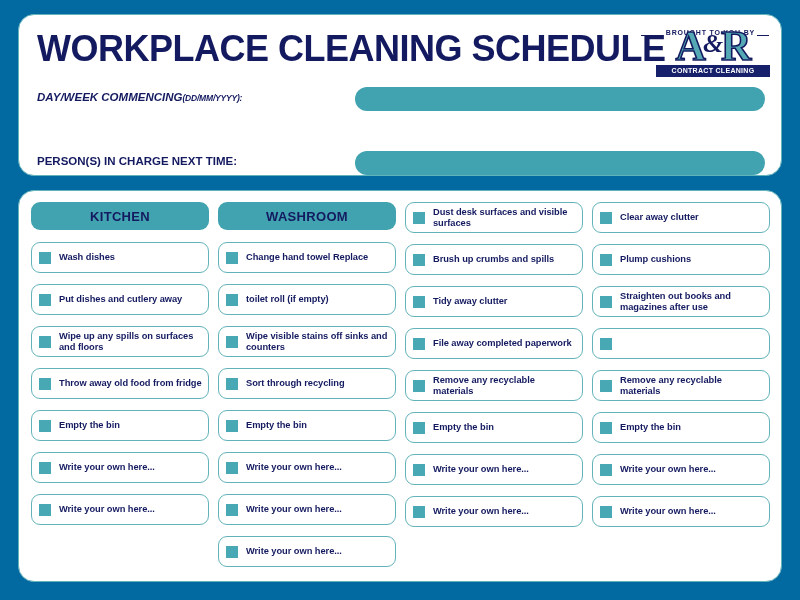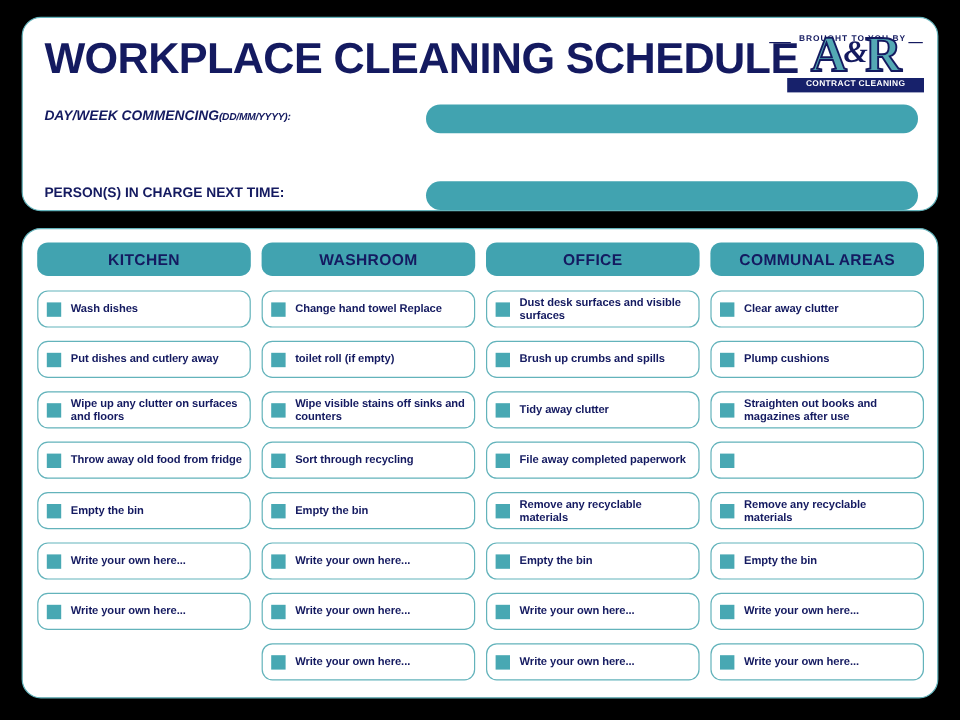--- a/index.html
+++ b/index.html
@@ -13,21 +13,21 @@
     font-family: "Liberation Sans", sans-serif;
     overflow: hidden;
     position: relative;
   }
 
   .page {
     position: absolute;
     left: 0; top: 0;
     width: 800px;
     height: 600px;
-    background: #000000;
+    background: #0369a1;
     box-sizing: border-box;
   }
 
   
   .header-panel {
     position: absolute;
     left: 18px;
     top: 14px;
     width: 764px;
     height: 162px;
@@ -273,21 +273,21 @@
         <div class="task">
             <span class="checkbox"></span>
             <span class="task-label">Wash dishes</span>
           </div>
         <div class="task">
             <span class="checkbox"></span>
             <span class="task-label">Put dishes and cutlery away</span>
           </div>
         <div class="task">
             <span class="checkbox"></span>
-            <span class="task-label">Wipe up any clutter on surfaces and floors</span>
+            <span class="task-label">Wipe up any spills on surfaces and floors</span>
           </div>
         <div class="task">
             <span class="checkbox"></span>
             <span class="task-label">Throw away old food from fridge</span>
           </div>
         <div class="task">
             <span class="checkbox"></span>
             <span class="task-label">Empty the bin</span>
           </div>
         <div class="task">
@@ -330,21 +330,20 @@
             <span class="checkbox"></span>
             <span class="task-label">Write your own here...</span>
           </div>
         <div class="task">
             <span class="checkbox"></span>
             <span class="task-label">Write your own here...</span>
           </div>
       </div>
 
       <div class="column">
-        <div class="col-head">OFFICE</div>
         <div class="task">
             <span class="checkbox"></span>
             <span class="task-label">Dust desk surfaces and visible surfaces</span>
           </div>
         <div class="task">
             <span class="checkbox"></span>
             <span class="task-label">Brush up crumbs and spills</span>
           </div>
         <div class="task">
             <span class="checkbox"></span>
@@ -366,21 +365,20 @@
             <span class="checkbox"></span>
             <span class="task-label">Write your own here...</span>
           </div>
         <div class="task">
             <span class="checkbox"></span>
             <span class="task-label">Write your own here...</span>
           </div>
       </div>
 
       <div class="column">
-        <div class="col-head">COMMUNAL AREAS</div>
         <div class="task">
             <span class="checkbox"></span>
             <span class="task-label">Clear away clutter</span>
           </div>
         <div class="task">
             <span class="checkbox"></span>
             <span class="task-label">Plump cushions</span>
           </div>
         <div class="task">
             <span class="checkbox"></span>

